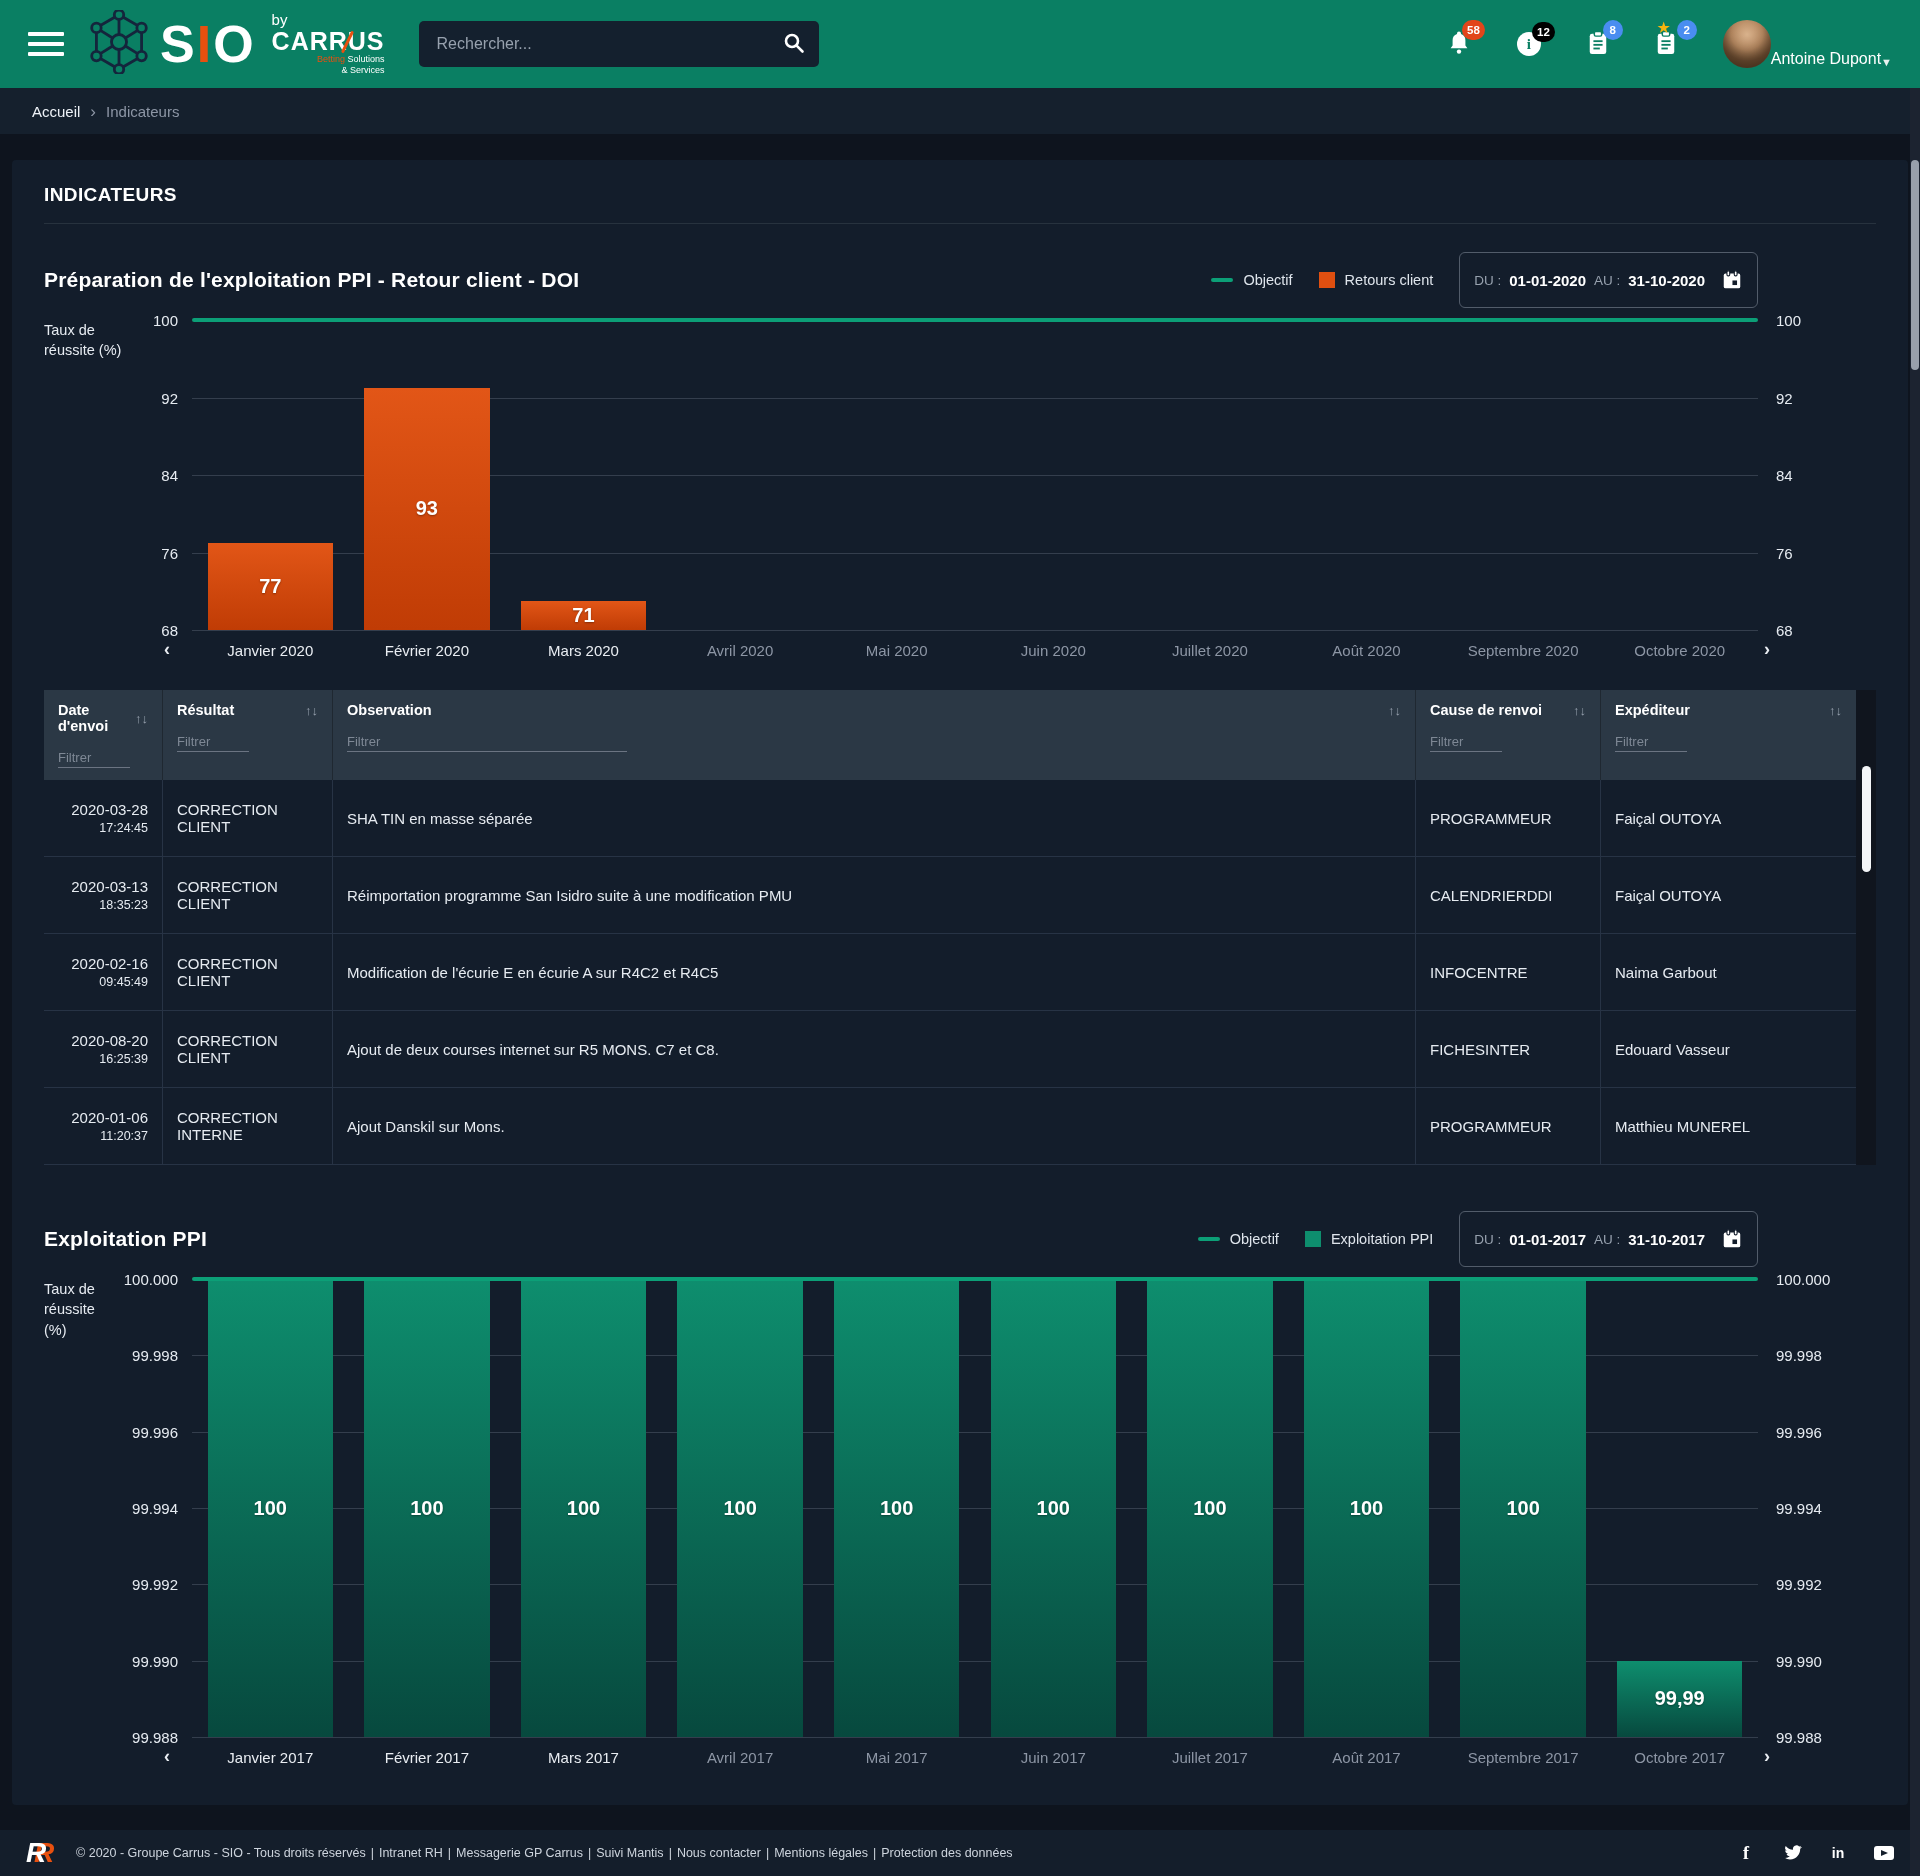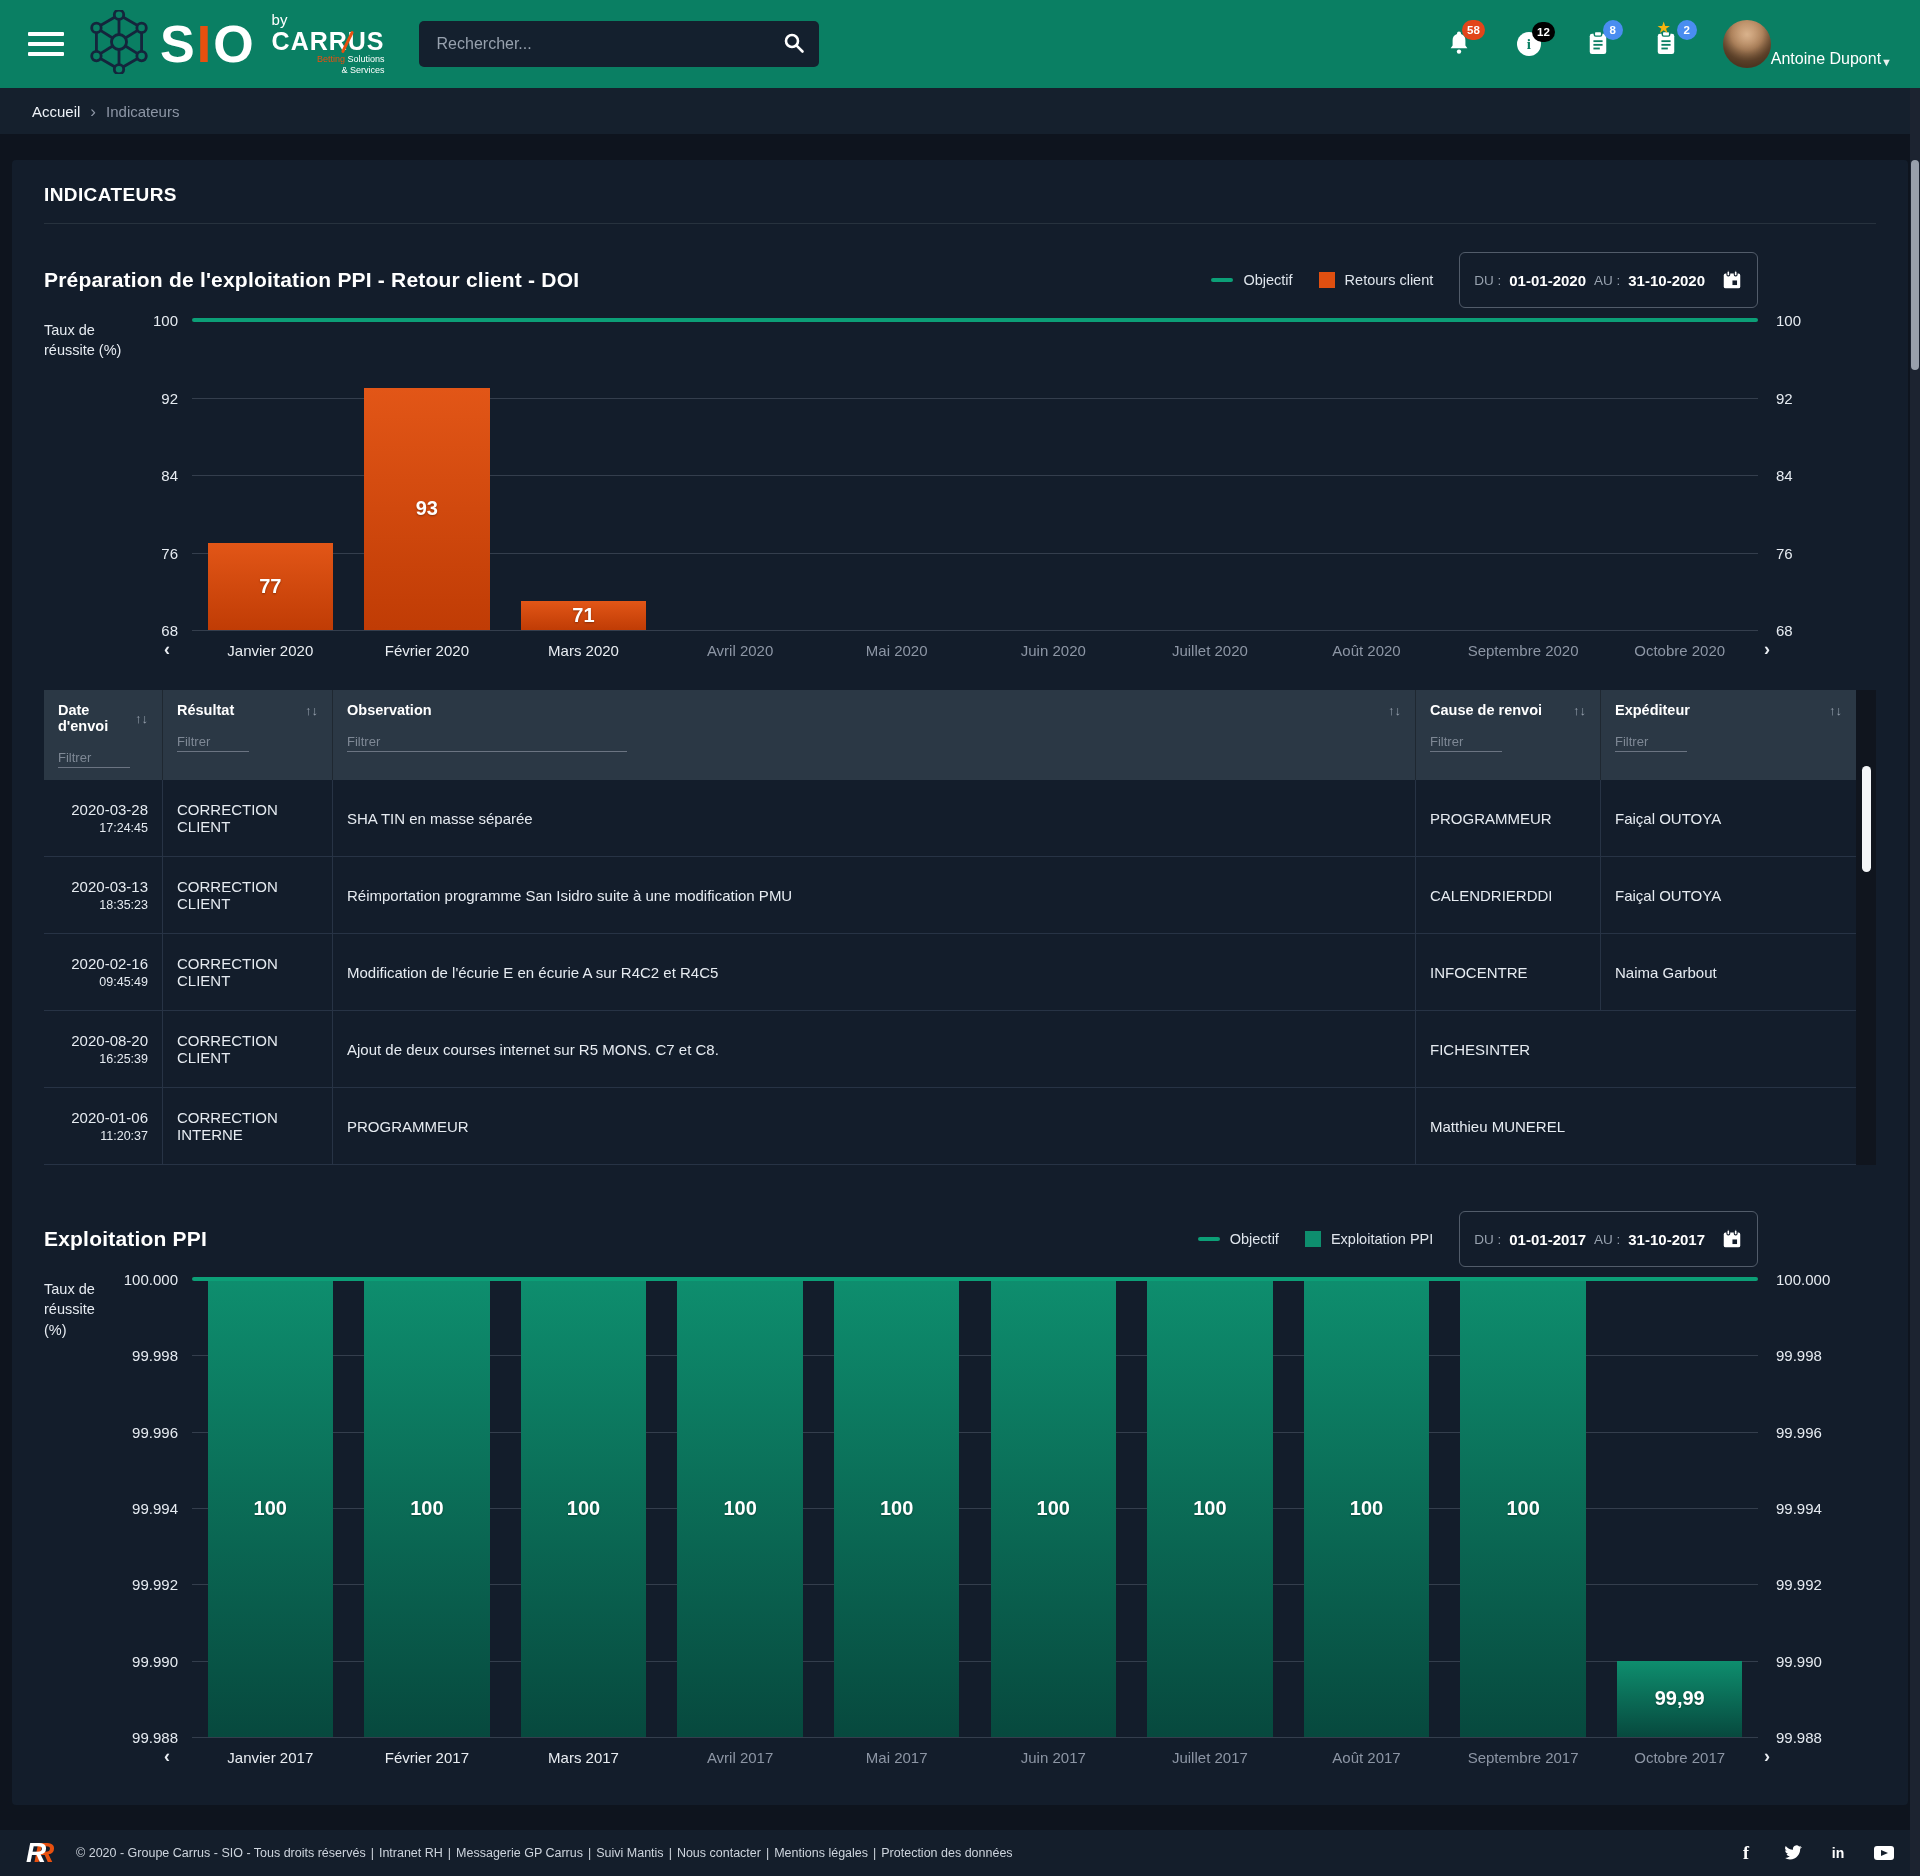--- a/index.html
+++ b/index.html
@@ -380,27 +380,29 @@
             <div class="td">Naima Garbout</div>
           </div>
           <div class="trow">
             <div class="td first">
               <div class="date">2020-08-20</div>
               <div class="time">16:25:39</div>
             </div>
             <div class="td">CORRECTION CLIENT</div>
             <div class="td">Ajout de deux courses internet sur R5 MONS. C7 et C8.</div>
             <div class="td">FICHESINTER</div>
+            <div class="td">Edouard Vasseur</div>
           </div>
           <div class="trow">
             <div class="td first">
               <div class="date">2020-01-06</div>
               <div class="time">11:20:37</div>
             </div>
             <div class="td">CORRECTION INTERNE</div>
+            <div class="td">Ajout Danskil sur Mons.</div>
             <div class="td">PROGRAMMEUR</div>
             <div class="td">Matthieu MUNEREL</div>
           </div>
         </div>
       <div class="t-gutter"></div>
       <div class="t-thumb"></div>
     </div>
 
     <div class="chart-head second">
       <h2 class="chart-title">Exploitation PPI</h2>

